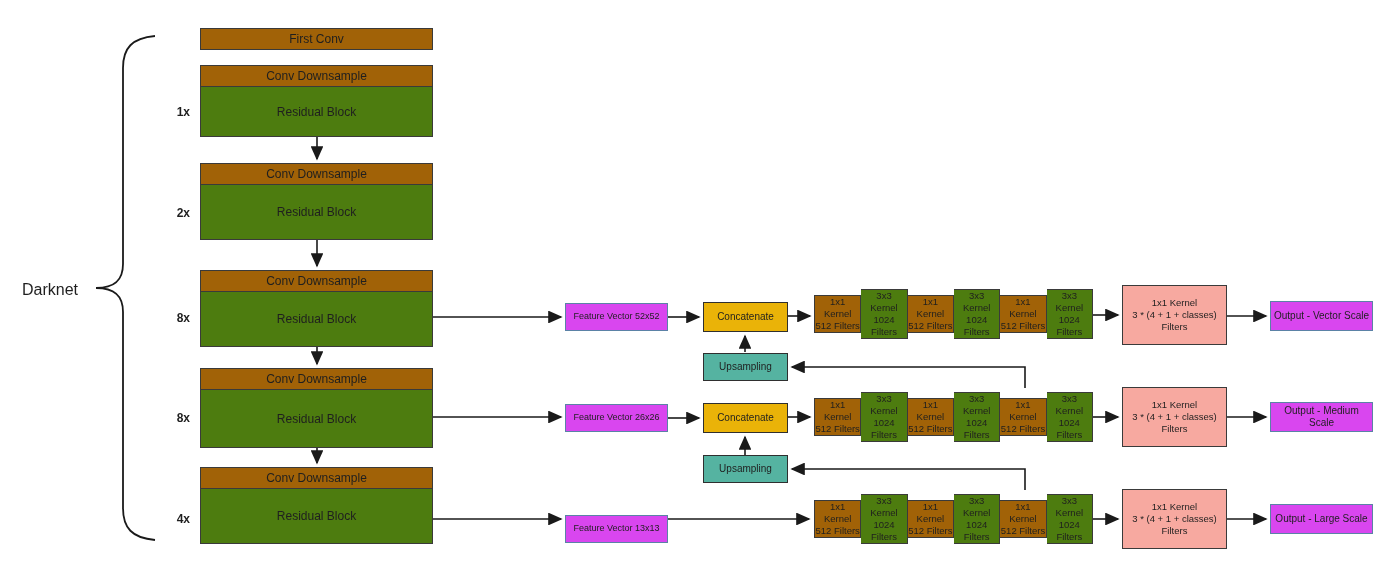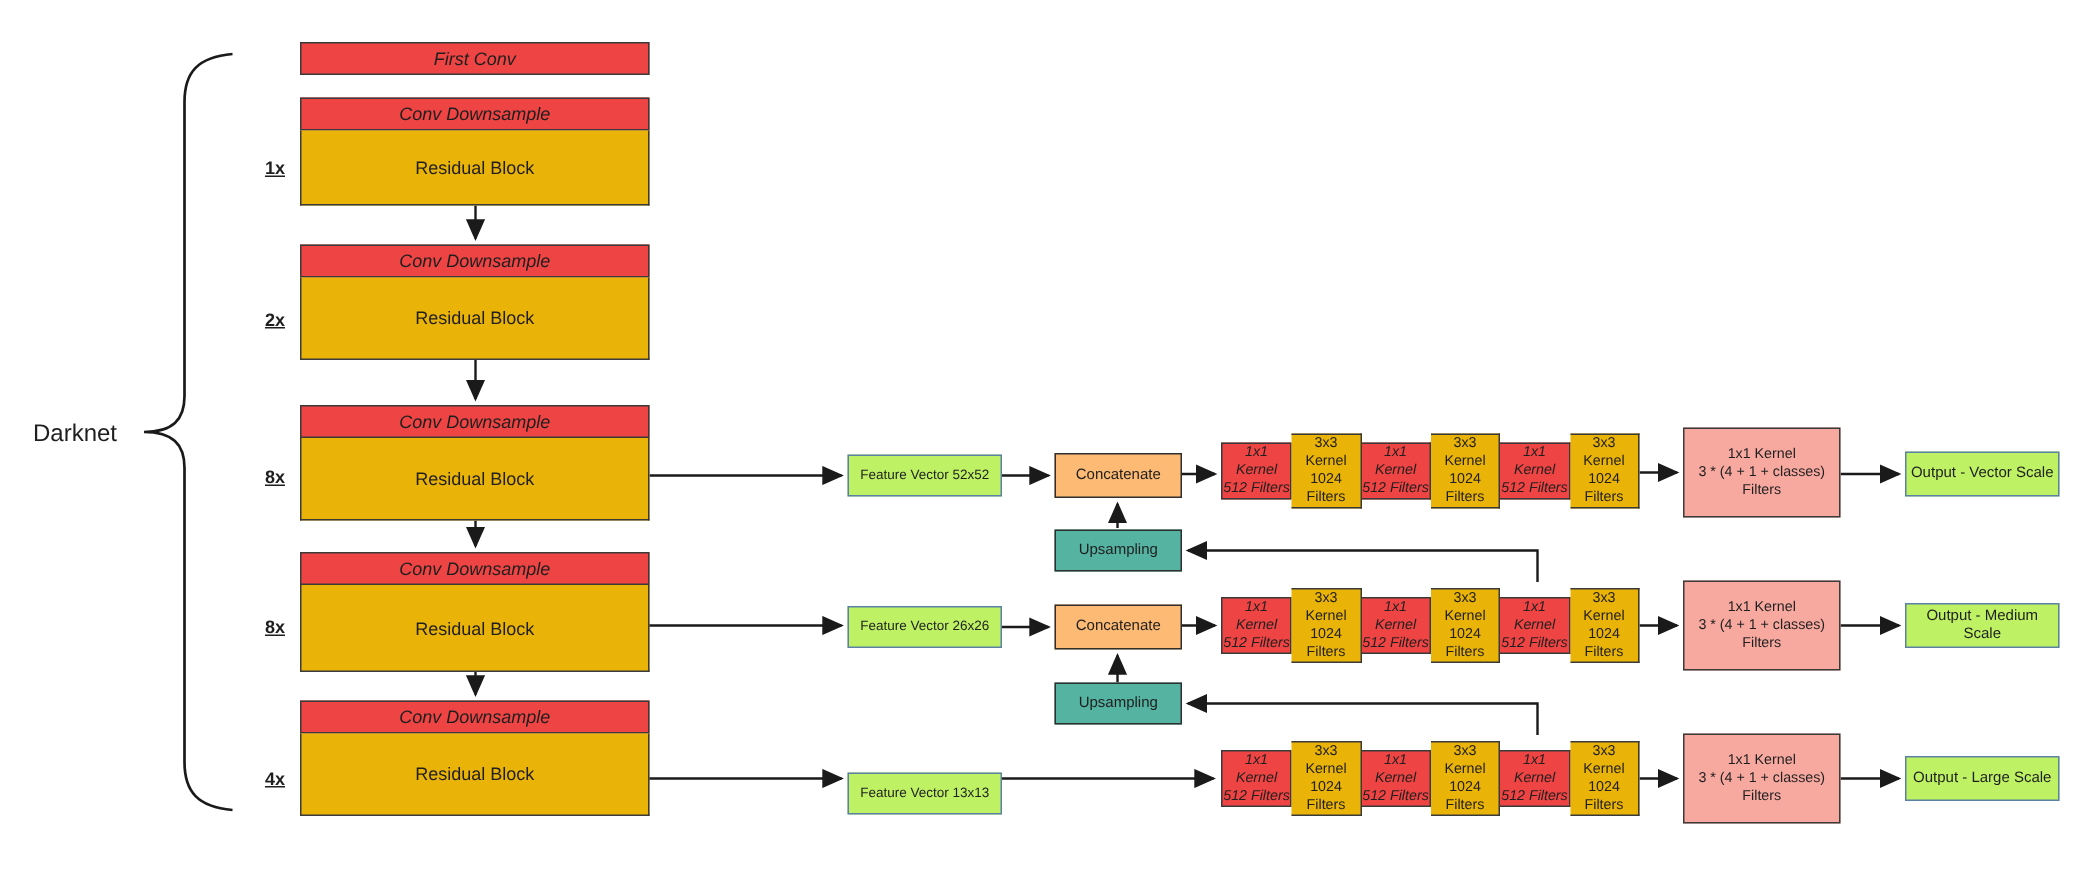--- a/index.html
+++ b/index.html
@@ -7,38 +7,38 @@
     position:relative;width:1399px;height:579px;background:#ffffff;
     font-family:"Liberation Sans",sans-serif;color:#1f1f1f;overflow:hidden;
   }
   #wires{position:absolute;left:0;top:0;width:1399px;height:579px;}
   .box{
     position:absolute;box-sizing:border-box;
     border:1.5px solid #3a3a3a;
     display:flex;align-items:center;justify-content:center;
     text-align:center;line-height:1.25;
   }
-  .yellow{background:#ef4444;font-style:italic;}
-  .green{background:#eab308;}
-  .blue{background:#bef264;border-color:#5b82a6;}
-  .orange{background:#fdba74;border-color:#2f2f2f;}
+  .yellow{background:#a16207;}
+  .green{background:#4d7c0f;}
+  .blue{background:#d946ef;border-color:#5b82a6;}
+  .orange{background:#eab308;border-color:#2f2f2f;}
   .teal{background:#55b3a1;border-color:#2f2f2f;}
   .red{background:#f7a9a0;}
   .bb{left:200px;width:233px;border:none;display:block;}
   .bb .hdr{
     box-sizing:border-box;border:1.5px solid #3a3a3a;height:22px;
     display:flex;align-items:center;justify-content:center;font-size:12px;
   }
   .bb .body{
     box-sizing:border-box;border:1.5px solid #3a3a3a;border-top:none;
     display:flex;align-items:center;justify-content:center;font-size:12px;
   }
   .mult{
     position:absolute;left:156px;width:34px;text-align:right;
-    font-size:12px;font-weight:bold;text-decoration:underline;
+    font-size:12px;font-weight:bold;
   }
   .fv{left:565px;width:103px;height:28px;font-size:9px;}
   .mid{left:703px;width:85px;height:30px;font-size:10px;}
   .krow{left:814px;width:279px;height:58px;border:none;display:flex;}
   .kcell{
     box-sizing:border-box;flex:1 1 0;border:1.5px solid #3a3a3a;
     display:flex;flex-direction:column;align-items:center;justify-content:center;
     font-size:9.5px;
   }
   .kcell + .kcell{border-left:none;}

